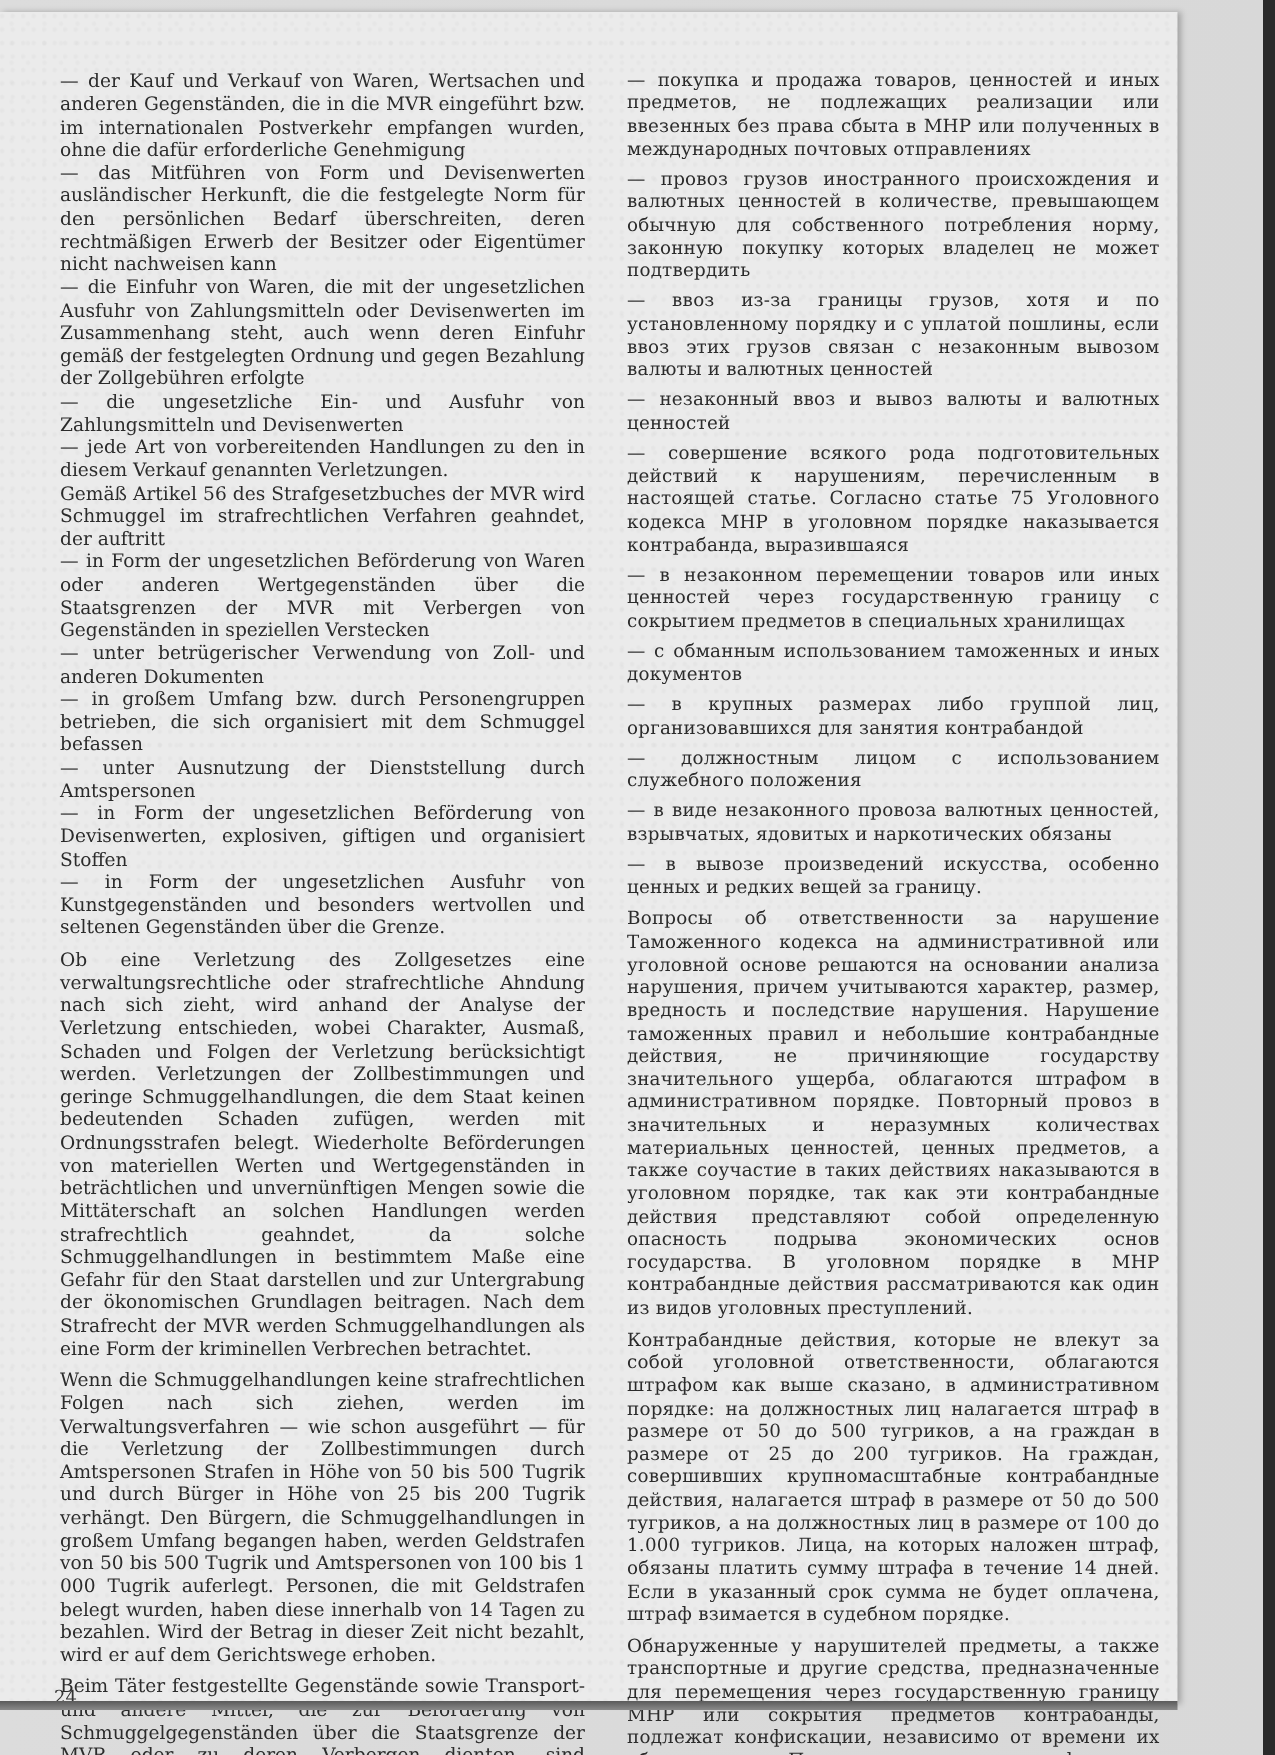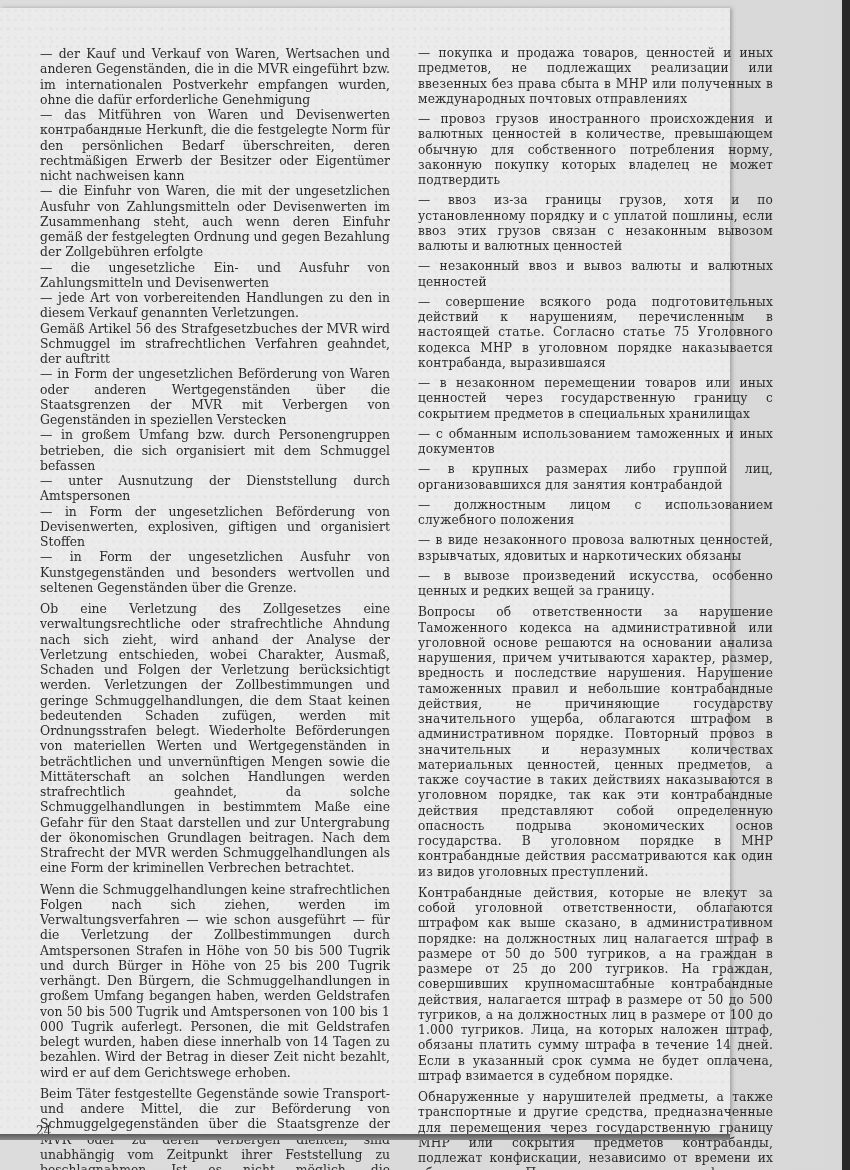--- a/index.html
+++ b/index.html
@@ -7,21 +7,21 @@
     width:850px; height:1170px; overflow:hidden;
     background:#2a2a2a;
     position:relative;
     font-family:"DejaVu Serif", serif;
   }
   .scanbed {
     position:absolute; left:0; top:0; width:842px; height:1170px;
     background:linear-gradient(90deg,#dcdcdc 0%,#d8d8d8 100%);
   }
   .page {
-    position:absolute; left:0; top:8px; width:730px; height:1128px;
+    position:absolute; left:0; top:8px; width:785px; height:1128px;
     background:#ebebeb;
     background-image:
       radial-gradient(circle at 20% 30%, rgba(0,0,0,0.025) 0 1px, transparent 2px),
       radial-gradient(circle at 70% 60%, rgba(0,0,0,0.02) 0 1px, transparent 2px);
     background-size: 7px 9px, 11px 13px;
     box-shadow: 2px 0 4px rgba(0,0,0,0.25);
     text-decoration: underline;
   }
   .page::after {
     content:""; position:absolute; left:0; right:0; bottom:-4px; height:6px;
@@ -43,26 +43,27 @@
   }
 </style>
 </head>
 <body>
 
 <div class="scanbed"></div>
 <div class="page">
 
   <div class="col col-de">
     <p>— der Kauf und Verkauf von Waren, Wertsachen und anderen Gegenständen, die in die MVR eingeführt bzw. im internationalen Postverkehr empfangen wurden, ohne die dafür erforderliche Genehmigung</p>
-    <p>— das Mitführen von Waren und Devisenwerten контрабандные Herkunft, die die festgelegte Norm für den persönlichen Bedarf überschreiten, deren rechtmäßigen Erwerb der Besitzer oder Eigentümer nicht nachweisen kann</p>
+    <p>— das Mitführen von Form und Devisenwerten ausländischer Herkunft, die die festgelegte Norm für den persönlichen Bedarf überschreiten, deren rechtmäßigen Erwerb der Besitzer oder Eigentümer nicht nachweisen kann</p>
     <p>— die Einfuhr von Waren, die mit der ungesetzlichen Ausfuhr von Zahlungsmitteln oder Devisenwerten im Zusammenhang steht, auch wenn deren Einfuhr gemäß der festgelegten Ordnung und gegen Bezahlung der Zollgebühren erfolgte</p>
     <p>— die ungesetzliche Ein- und Ausfuhr von Zahlungsmitteln und Devisenwerten</p>
     <p>— jede Art von vorbereitenden Handlungen zu den in diesem Verkauf genannten Verletzungen.</p>
     <p>Gemäß Artikel 56 des Strafgesetzbuches der MVR wird Schmuggel im strafrechtlichen Verfahren geahndet, der auftritt</p>
     <p>— in Form der ungesetzlichen Beförderung von Waren oder anderen Wertgegenständen über die Staatsgrenzen der MVR mit Verbergen von Gegenständen in speziellen Verstecken</p>
+    <p>— unter betrügerischer Verwendung von Zoll- und anderen Dokumenten</p>
     <p>— in großem Umfang bzw. durch Personengruppen betrieben, die sich organisiert mit dem Schmuggel befassen</p>
     <p>— unter Ausnutzung der Dienststellung durch Amtspersonen</p>
     <p>— in Form der ungesetzlichen Beförderung von Devisenwerten, explosiven, giftigen und organisiert Stoffen</p>
     <p>— in Form der ungesetzlichen Ausfuhr von Kunstgegenständen und besonders wertvollen und seltenen Gegenständen über die Grenze.</p>
     <p class="para">Ob eine Verletzung des Zollgesetzes eine verwaltungsrechtliche oder strafrechtliche Ahndung nach sich zieht, wird anhand der Analyse der Verletzung entschieden, wobei Charakter, Ausmaß, Schaden und Folgen der Verletzung berücksichtigt werden. Verletzungen der Zollbestimmungen und geringe Schmuggelhandlungen, die dem Staat keinen bedeutenden Schaden zufügen, werden mit Ordnungsstrafen belegt. Wiederholte Beförderungen von materiellen Werten und Wertgegenständen in beträchtlichen und unvernünftigen Mengen sowie die Mittäterschaft an solchen Handlungen werden strafrechtlich geahndet, da solche Schmuggelhandlungen in bestimmtem Maße eine Gefahr für den Staat darstellen und zur Untergrabung der ökonomischen Grundlagen beitragen. Nach dem Strafrecht der MVR werden Schmuggelhandlungen als eine Form der kriminellen Verbrechen betrachtet.</p>
     <p class="para">Wenn die Schmuggelhandlungen keine strafrechtlichen Folgen nach sich ziehen, werden im Verwaltungsverfahren — wie schon ausgeführt — für die Verletzung der Zollbestimmungen durch Amtspersonen Strafen in Höhe von 50 bis 500 Tugrik und durch Bürger in Höhe von 25 bis 200 Tugrik verhängt. Den Bürgern, die Schmuggelhandlungen in großem Umfang begangen haben, werden Geldstrafen von 50 bis 500 Tugrik und Amtspersonen von 100 bis 1 000 Tugrik auferlegt. Personen, die mit Geldstrafen belegt wurden, haben diese innerhalb von 14 Tagen zu bezahlen. Wird der Betrag in dieser Zeit nicht bezahlt, wird er auf dem Gerichtswege erhoben.</p>
     <p class="para">Beim Täter festgestellte Gegenstände sowie Transport- und andere Mittel, die zur Beförderung von Schmuggelgegenständen über die Staatsgrenze der MVR oder zu deren Verbergen dienten, sind unabhängig vom Zeitpunkt ihrer Feststellung zu beschlagnahmen. Ist es nicht möglich, die geschmuggelten Gegenstände zu beschlagnahmen, wird von den schmuggelnden Personen der annähernde Wert erhoben. Über jeden Schmuggelfall und jede Verletzung des Zollgesetzes wird von der Zolldienststelle ein Protokoll über die Person des Täters, den Charakter der Handlung, Ort und Zeit der Verletzung, die Versteckmethode, Bezeichnung und Menge der Schmuggelgegenstände gefertigt. Dieses Protokoll ist die juristische Grundlage für die Bestrafung der Täter.</p>
 
   </div>
 

